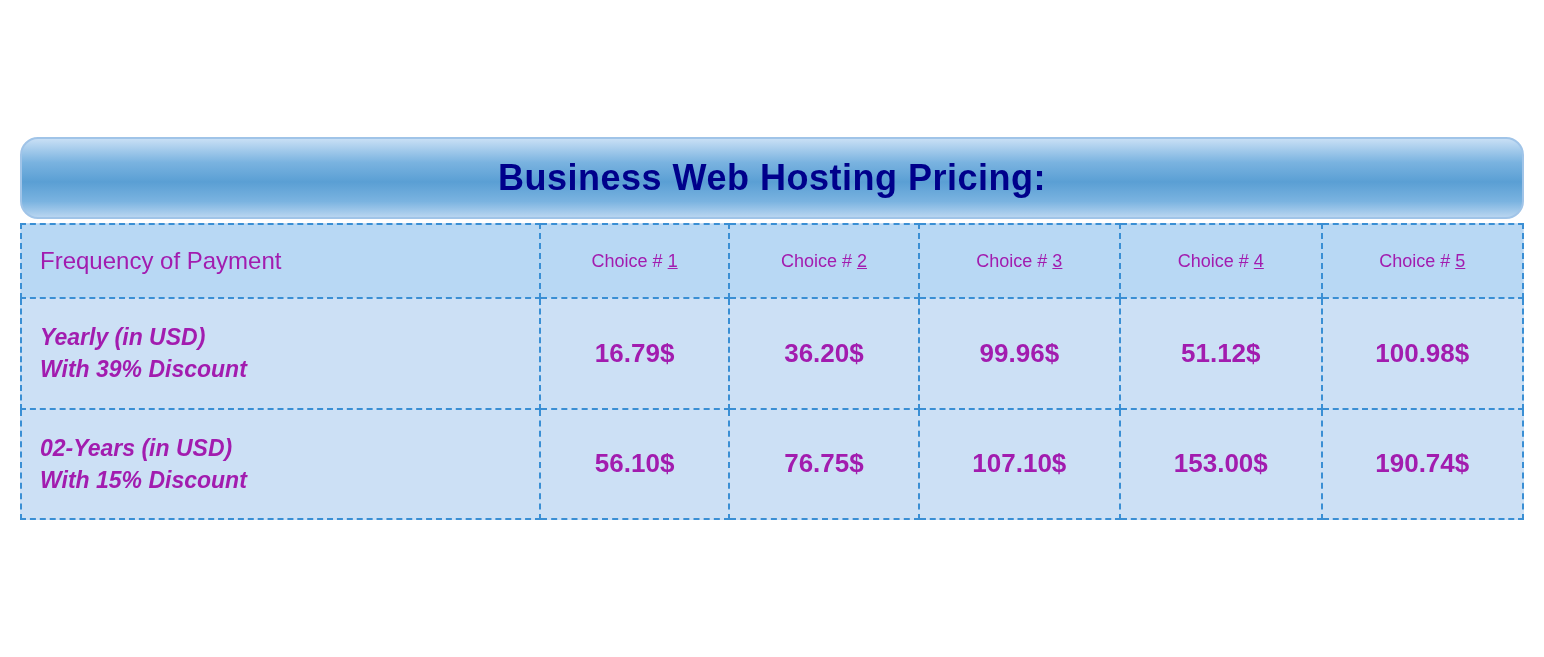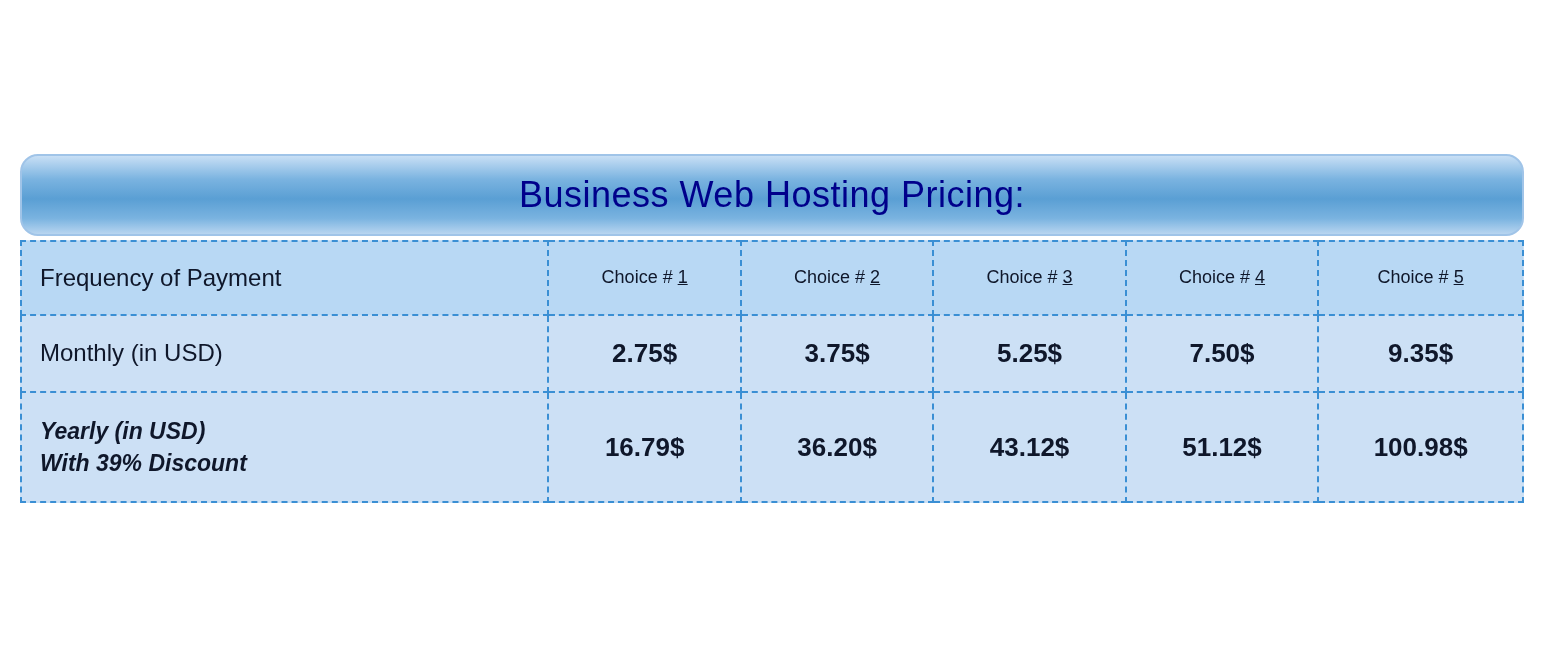--- a/index.html
+++ b/index.html
@@ -23,36 +23,36 @@
       background: linear-gradient(180deg, #c8dff5 0%, #7ab3e0 30%, #5a9fd4 55%, #7ab3e0 80%, #b8d5f0 100%);
       border-radius: 18px;
       padding: 18px 30px;
       text-align: center;
       margin-bottom: 0;
       border: 2px solid #a0c4e8;
     }
 
     .title-text {
       font-size: 36px;
-      font-weight: 400;
+      font-weight: 700;
       color: #00008b;
       letter-spacing: 0.5px;
     }
 
     .pricing-table {
       width: 100%;
       border-collapse: collapse;
       background: #cce0f5;
       margin-top: 4px;
     }
 
     .pricing-table td, .pricing-table th {
       border: 2px dashed #3a8fd4;
       padding: 22px 18px;
-      color: #0f172a;
+      color: #a21caf;
       vertical-align: middle;
     }
 
     .header-row td {
       font-size: 18px;
       font-weight: 500;
       text-align: center;
       background: #b8d8f4;
     }
 
@@ -125,37 +125,40 @@
         <td>
           <span>Choice # </span><span class="choice-num">4</span>
         </td>
         <td>
           <span>Choice # </span><span class="choice-num">5</span>
         </td>
       </tr>
     </thead>
     <tbody>
 
-      <tr class="monthly-row">
-        <td class="label-cell">Monthly (in USD)</td>
-        <td class="price-cell">2.75$</td>
-        <td class="price-cell">3.75$</td>
-        <td class="price-cell">5.25$</td>
-        <td class="price-cell">7.50$</td>
-        <td class="price-cell">9.35$</td>
-      </tr>
 
       <tr class="yearly-row">
         <td class="label-cell bold-label">
           <span>Yearly (in USD)</span><br>
           <span>With 39% Discount</span>
         </td>
         <td class="price-cell">16.79$</td>
         <td class="price-cell">36.20$</td>
-        <td class="price-cell">43.12$</td>
+        <td class="price-cell">99.96$</td>
         <td class="price-cell">51.12$</td>
         <td class="price-cell">100.98$</td>
       </tr>
 
+      <tr class="two-year-row">
+        <td class="label-cell bold-label">
+          <span>02-Years (in USD)</span><br>
+          <span>With 15% Discount</span>
+        </td>
+        <td class="price-cell">56.10$</td>
+        <td class="price-cell">76.75$</td>
+        <td class="price-cell">107.10$</td>
+        <td class="price-cell">153.00$</td>
+        <td class="price-cell">190.74$</td>
+      </tr>
     </tbody>
   </table>
 
 </div>
 
 </body></html>

